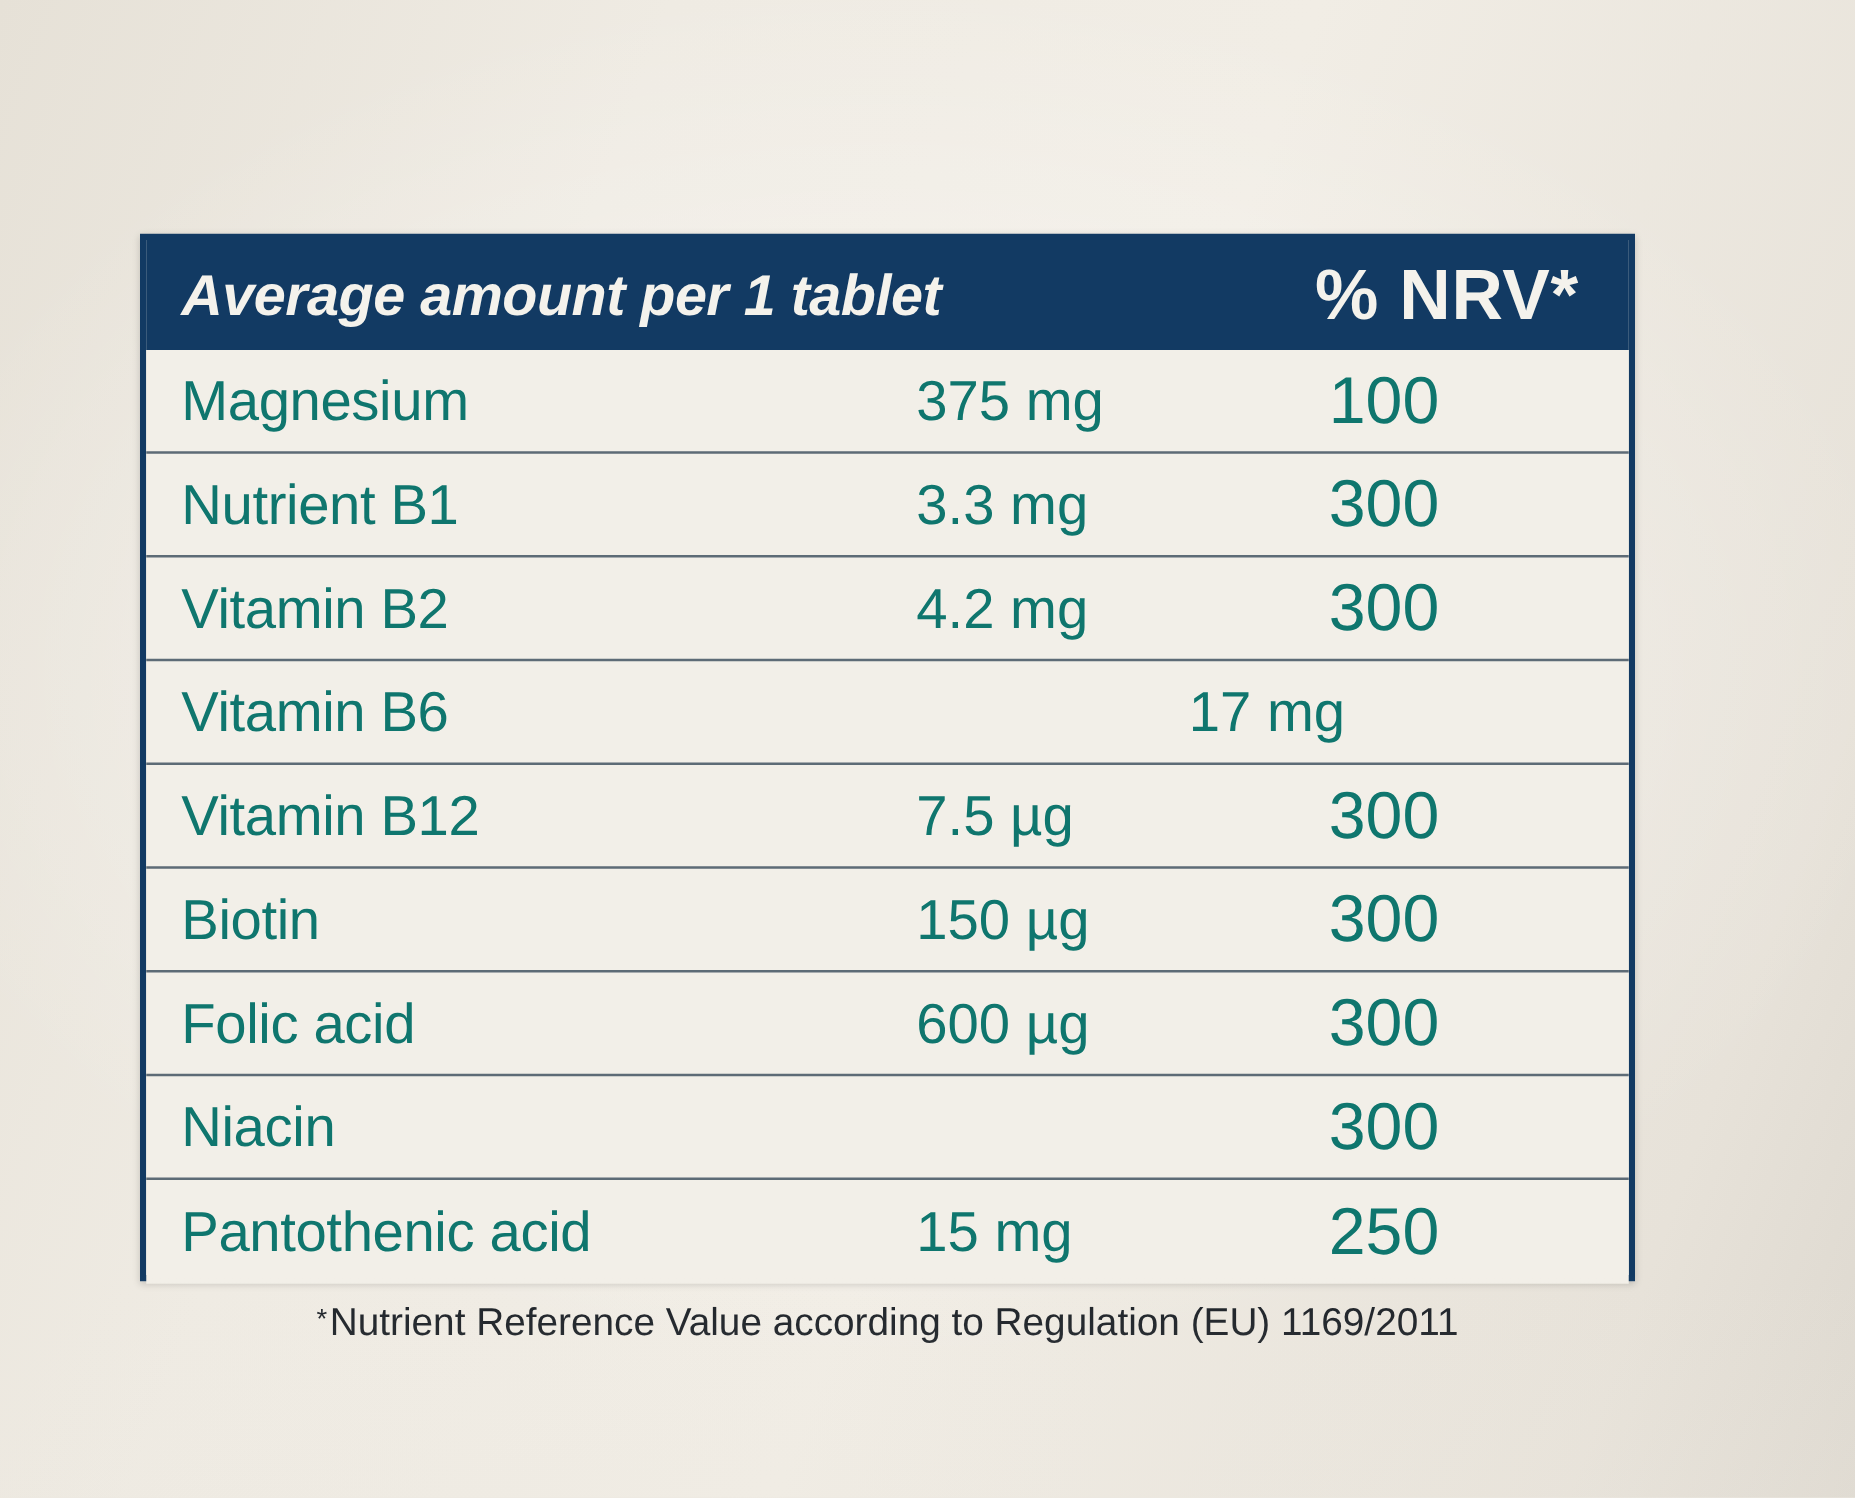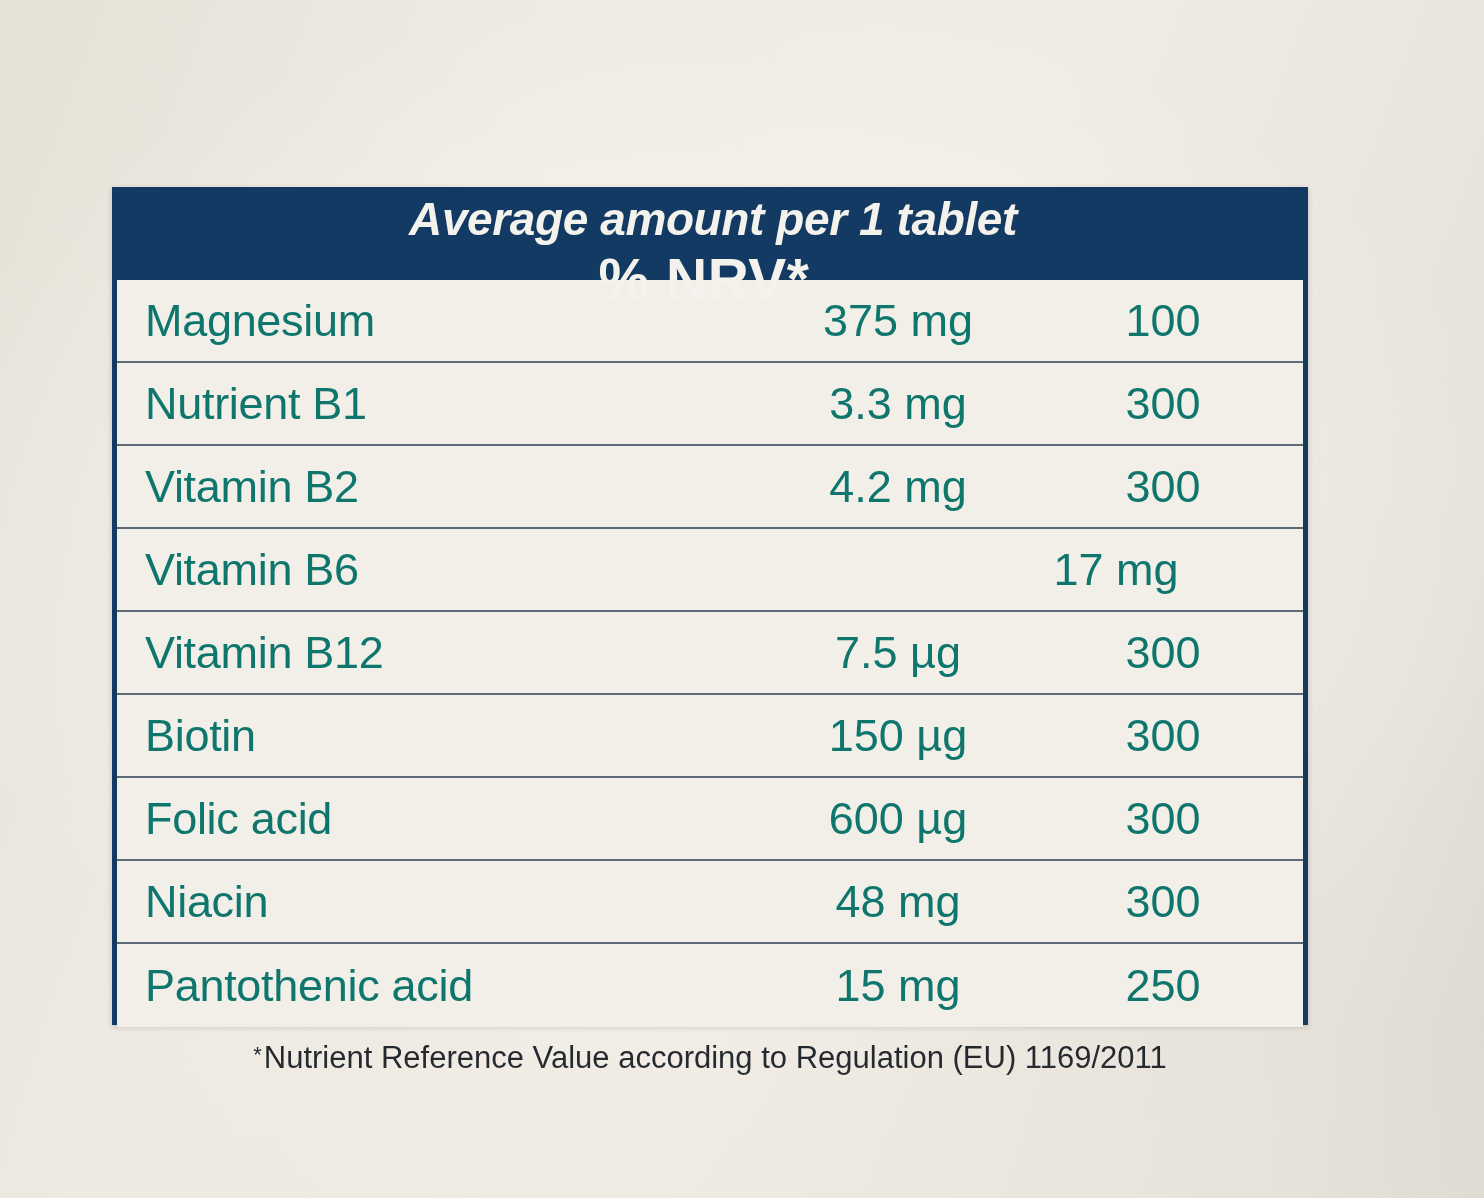--- a/index.html
+++ b/index.html
@@ -35,21 +35,20 @@
     box-shadow: 0 2px 6px rgba(0,0,0,0.18);
   }
   .panel-header {
     height: 88px;
     background: #123a63;
     color: #f4f2ec;
     display: flex;
     align-items: center;
     padding: 0 22px 0 28px;
     box-sizing: border-box;
-    flex-direction: column;
   }
   .panel-header .title {
     flex: 1;
     font-style: italic;
     font-weight: bold;
     font-size: 46px;
     letter-spacing: -0.4px;
     white-space: nowrap;
   }
   .panel-header .nrv {
@@ -75,28 +74,28 @@
     border-bottom: none;
   }
   .row .name {
     flex: 1;
     font-size: 45px;
     letter-spacing: -0.3px;
     white-space: nowrap;
   }
   .row .amount {
     width: 330px;
-    text-align: center;
+    text-align: left;
     font-size: 45px;
     white-space: nowrap;
   }
   .row .percent {
     width: 200px;
-    text-align: center;
-    font-size: 45px;
+    text-align: left;
+    font-size: 53px;
     padding-right: 18px;
     white-space: nowrap;
   }
   .footnote {
     position: absolute;
     left: 112px;
     top: 1040px;
     width: 1196px;
     text-align: center;
     font-size: 31px;
@@ -169,21 +168,20 @@
     </div>
 
     <div class="row">
       <div class="name">Folic acid</div>
       <div class="amount">600 µg</div>
       <div class="percent">300</div>
     </div>
 
     <div class="row">
       <div class="name">Niacin</div>
-      <div class="amount">48 mg</div>
       <div class="percent">300</div>
     </div>
 
     <div class="row">
       <div class="name">Pantothenic acid</div>
       <div class="amount">15 mg</div>
       <div class="percent">250</div>
     </div>
 
   </div>

